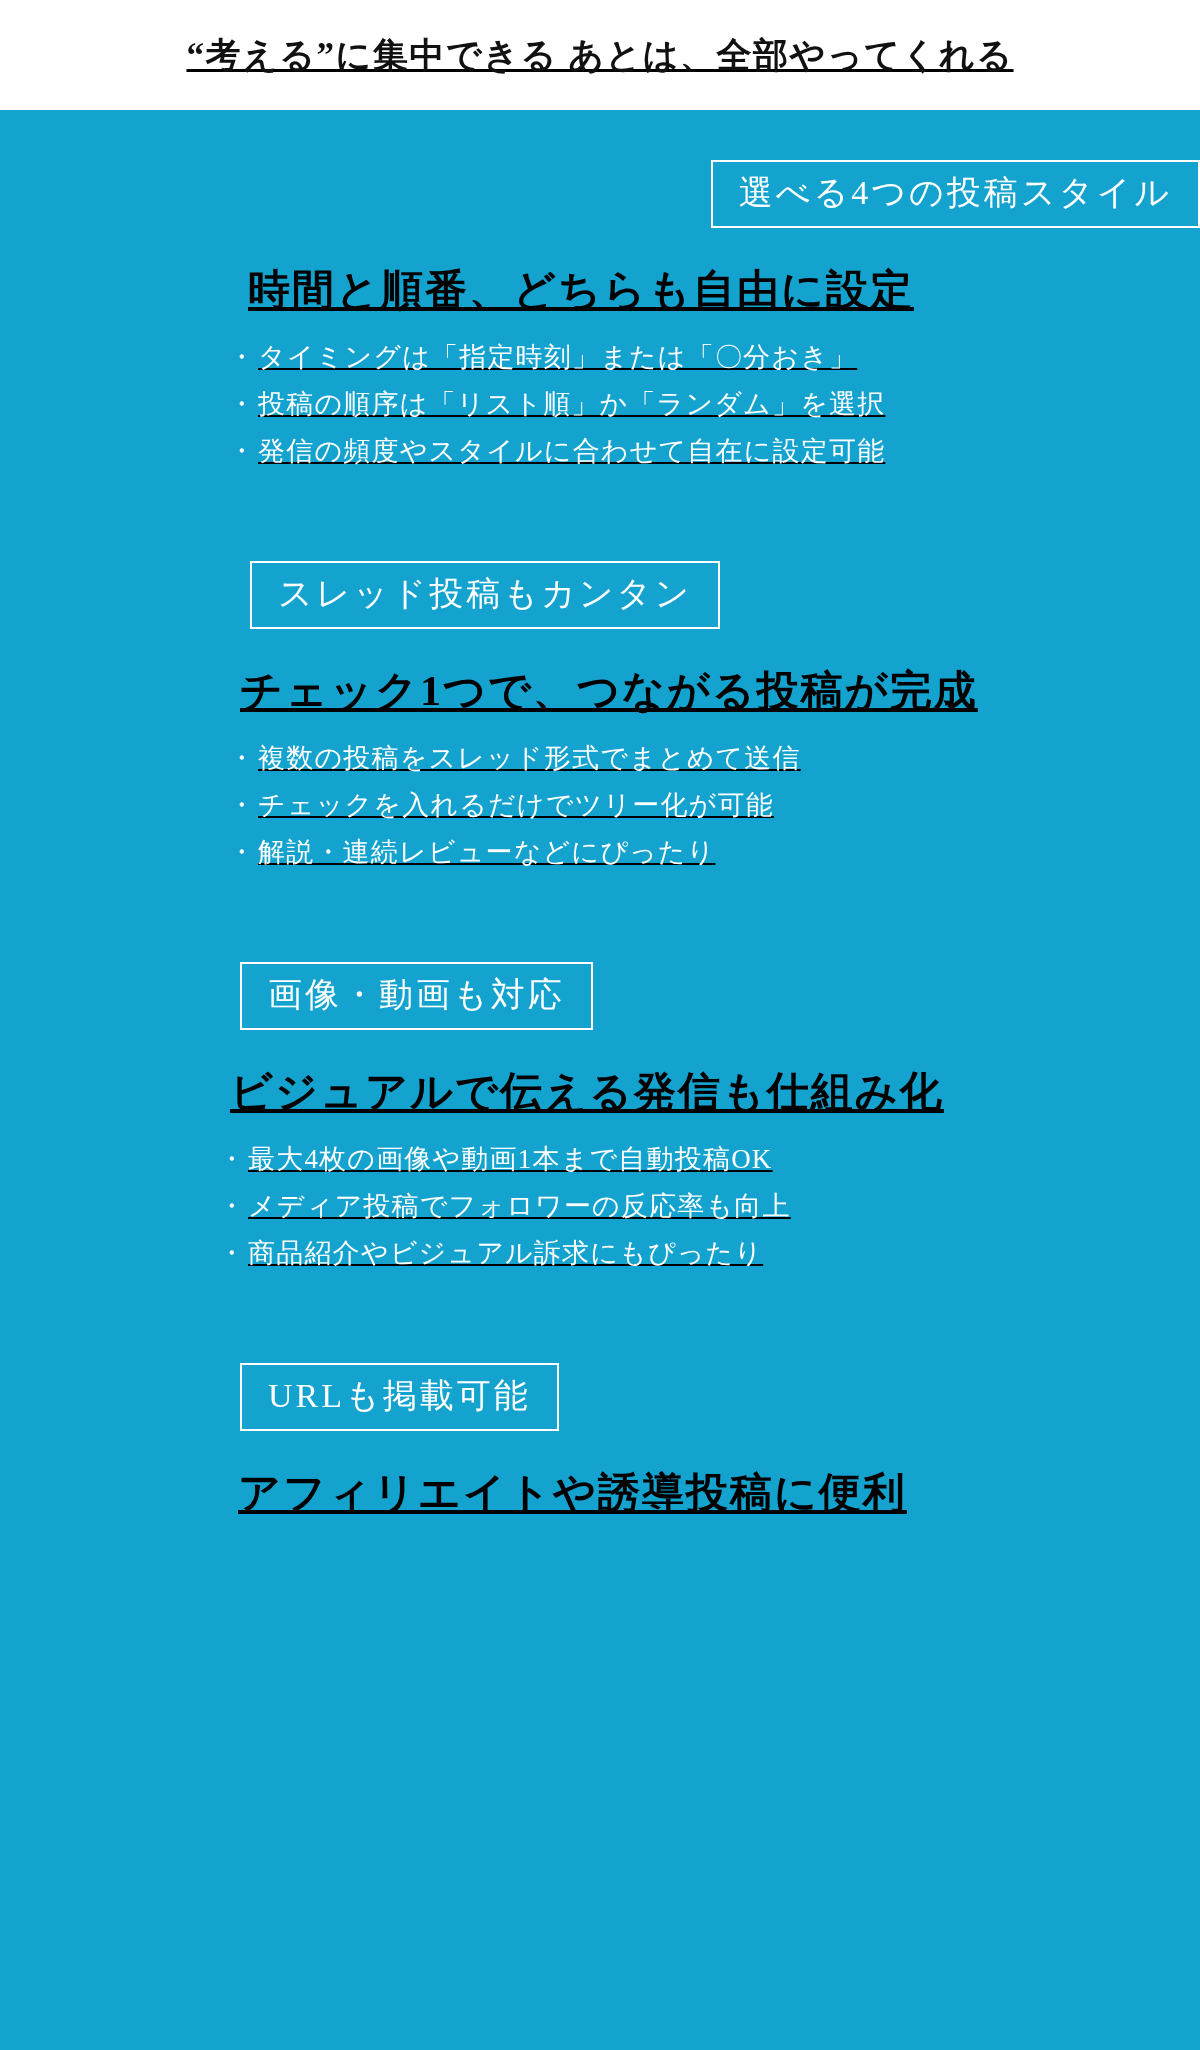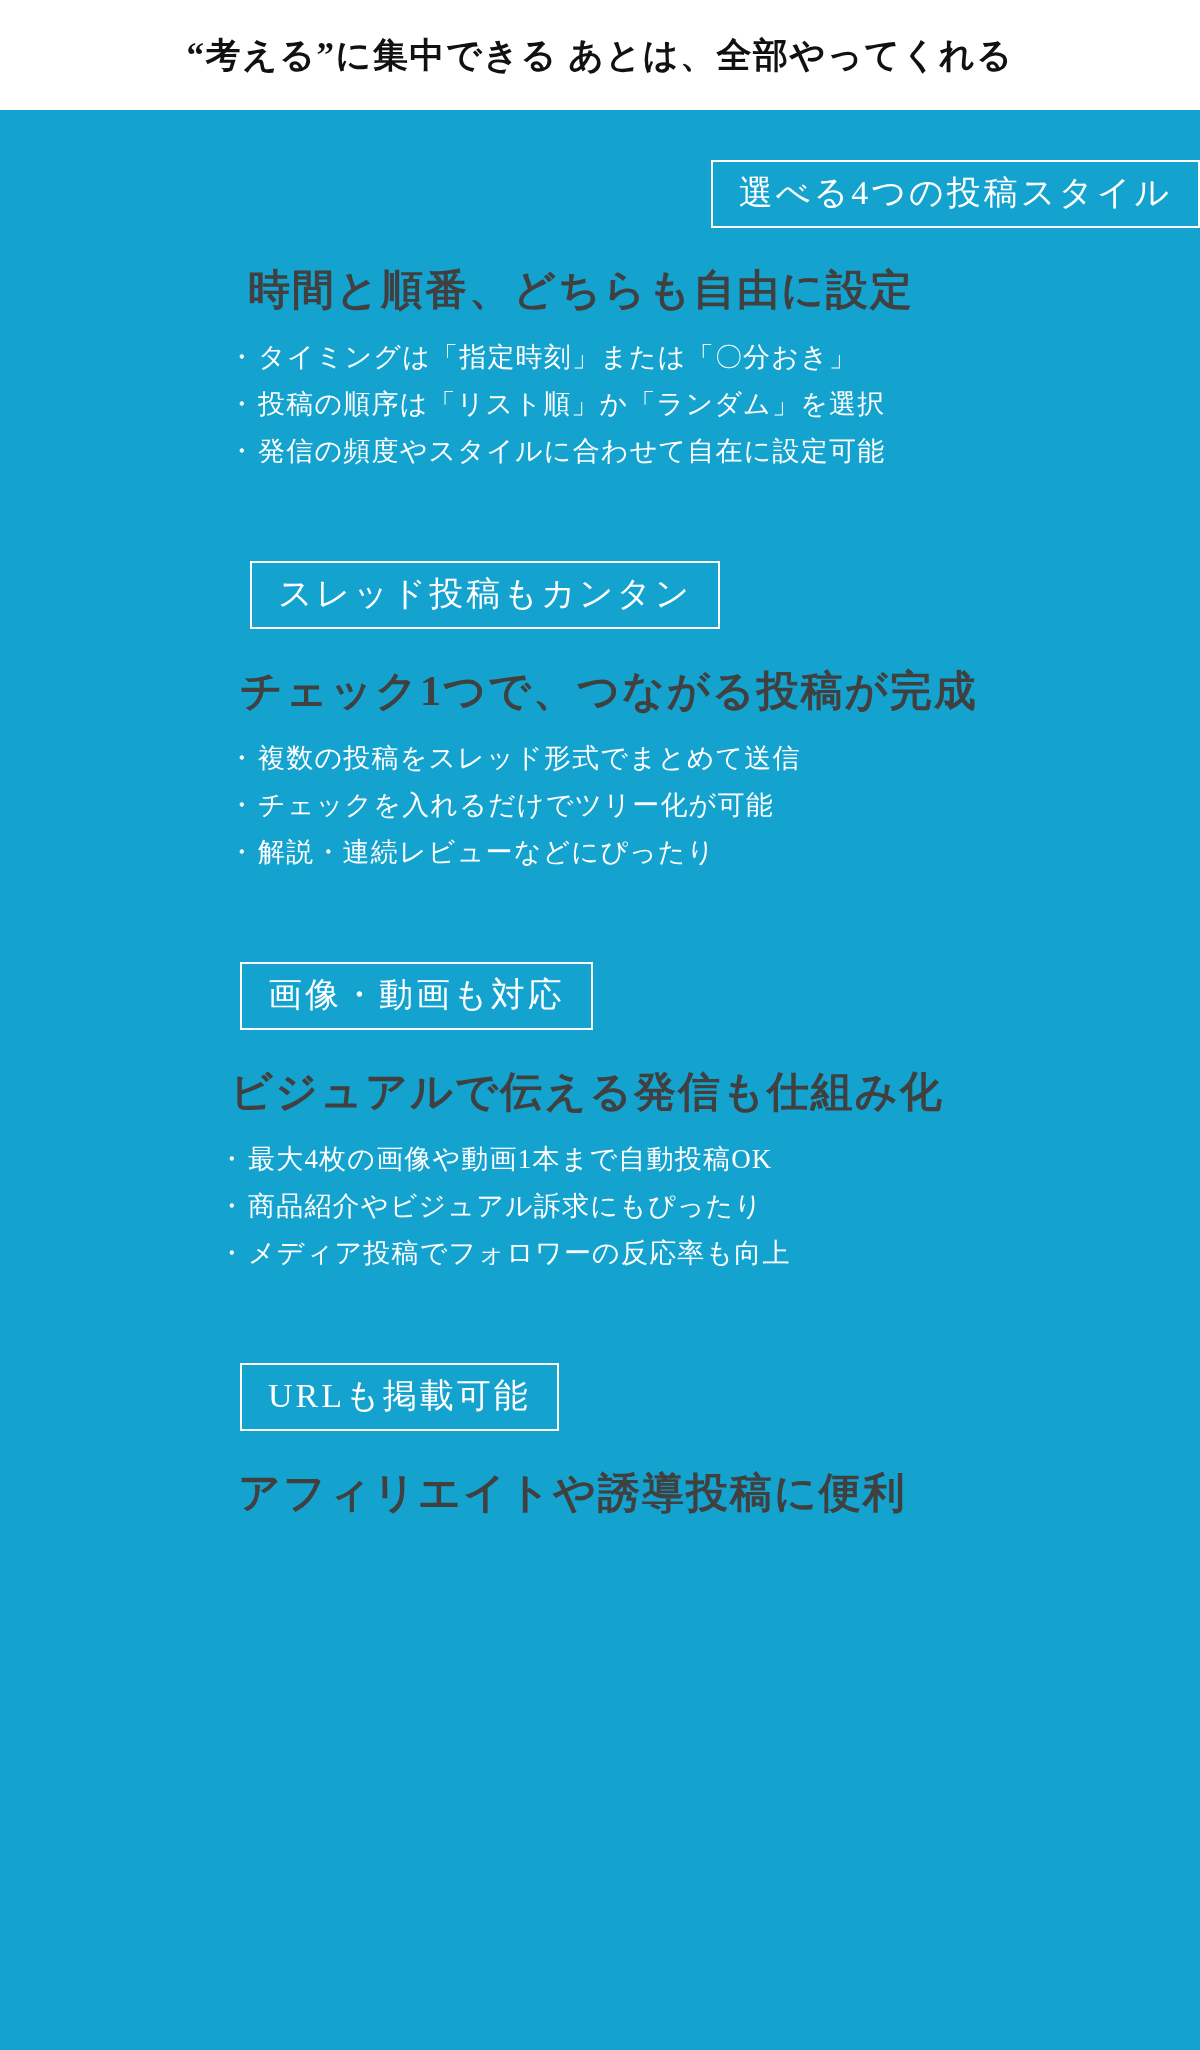--- a/index.html
+++ b/index.html
@@ -13,20 +13,21 @@
     font-family: "Liberation Serif", "DejaVu Serif", serif;
     overflow: hidden;
   }
 
   .page {
     position: relative;
     width: 1200px;
     height: 1644px;
     background: #14a3cf;
     box-sizing: border-box;
+    text-decoration: underline;
   }
 
   
   .top-banner {
     width: 100%;
     height: 110px;
     background: #ffffff;
     display: flex;
     align-items: center;
     justify-content: center;
@@ -62,21 +63,21 @@
     color: #ffffff;
     font-size: 34px;
     letter-spacing: 3px;
     padding: 14px 26px 16px 26px;
     line-height: 1.0;
     white-space: nowrap;
     font-family: "Liberation Serif", "DejaVu Serif", serif;
   }
 
   .headline {
-    color: #404040;
+    color: #000000;
     font-size: 42px;
     font-weight: 700;
     letter-spacing: 2px;
     margin-top: 34px;
     padding-left: 238px;
     white-space: nowrap;
     font-family: "Liberation Serif", "DejaVu Serif", serif;
   }
 
   .bullets {
@@ -158,22 +159,22 @@
       </ul>
     </div>
 
     <div class="section sec-3">
       <div class="badge-row">
         <span class="badge">画像・動画も対応</span>
       </div>
       <div class="headline">ビジュアルで伝える発信も仕組み化</div>
       <ul class="bullets">
         <li>最大4枚の画像や動画1本まで自動投稿OK</li>
+        <li>メディア投稿でフォロワーの反応率も向上</li>
         <li>商品紹介やビジュアル訴求にもぴったり</li>
-        <li>メディア投稿でフォロワーの反応率も向上</li>
       </ul>
     </div>
 
     <div class="section sec-4">
       <div class="badge-row">
         <span class="badge">URLも掲載可能</span>
       </div>
       <div class="headline">アフィリエイトや誘導投稿に便利</div>
     </div>
 

